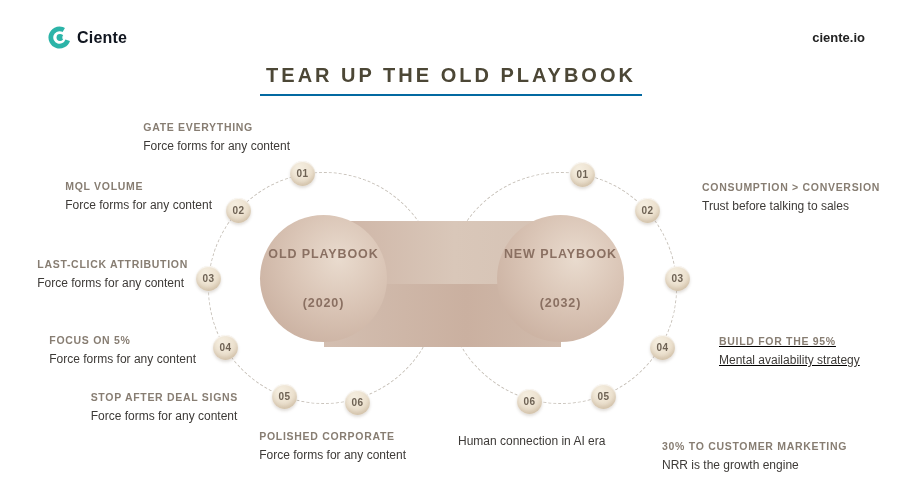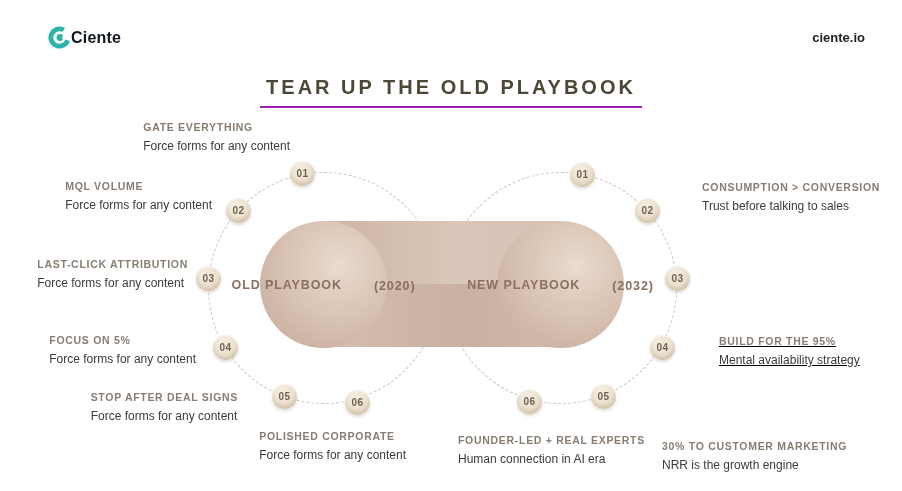--- a/index.html
+++ b/index.html
@@ -2,49 +2,49 @@
 <html><head>
 <meta charset="utf-8">
 <style>
   html,body{margin:0;padding:0;background:#ffffff;}
   .canvas{
     position:relative;width:902px;height:491px;background:#ffffff;overflow:hidden;
     font-family:"Liberation Sans",sans-serif;
   }
 
   
-  .logo{position:absolute;left:48px;top:26px;display:flex;align-items:center;}
+  .logo{position:absolute;left:48px;top:26px;display:flex;align-items:center;gap:6px;}
   .logo-text{font-size:16px;font-weight:800;color:#10151f;letter-spacing:.2px;}
   .site-url{position:absolute;right:37px;top:30px;font-size:13px;font-weight:600;color:#222222;}
 
   
   .title-wrap{position:absolute;left:0;top:64px;width:100%;text-align:center;}
   .title{
-    display:inline-block;margin:12px;font-size:20px;font-weight:700;letter-spacing:3px;
-    color:#4c4736;padding:0 6px 7px 6px;border-bottom:2px solid #a21caf;white-space:nowrap;
+    display:inline-block;margin:0;font-size:20px;font-weight:700;letter-spacing:3px;
+    color:#4c4736;padding:0 6px 7px 6px;border-bottom:2px solid #0369a1;white-space:nowrap;
   }
 
   
   .dashed-circle{
     position:absolute;width:232px;height:232px;border-radius:50%;
     border:1.6px dashed #c8c2ba;box-sizing:border-box;z-index:1;
   }
   .dashed-circle.left{left:208px;top:172px;}
   .dashed-circle.right{left:445px;top:172px;}
 
   
   .band{position:absolute;z-index:2;}
   .band-top{left:324px;top:221px;width:237px;height:63px;
     background:linear-gradient(90deg,#cdb3a4 0%,#d9c7b9 55%,#d5c2b4 100%);}
   .band-bottom{left:324px;top:284px;width:237px;height:63px;
     background:linear-gradient(90deg,#d3beb0 0%,#cab0a0 60%,#d0baab 100%);}
   .hub{
-    position:absolute;top:221px;width:127px;height:127px;border-radius:50%;z-index:3;
+    position:absolute;top:215px;width:127px;height:127px;border-radius:50%;z-index:3;
     background:radial-gradient(circle at 62% 35%, #e9dbce 0%, #dac5b6 42%, #c9af9f 85%, #c3a797 100%);
-    display:flex;flex-direction:row;align-items:center;justify-content:center;gap:32px;
+    display:flex;flex-direction:column;align-items:center;justify-content:center;gap:32px;
   }
   .hub.left{left:260px;}
   .hub.right{left:497px;}
   .hub-label{font-size:12.5px;font-weight:700;letter-spacing:.9px;color:#8a7062;white-space:nowrap;}
   .hub-year{font-size:12.5px;font-weight:700;letter-spacing:.9px;color:#8a7062;margin-top:3px;}
 
   
   .badge{
     position:absolute;width:25px;height:25px;border-radius:50%;z-index:4;
     background:radial-gradient(circle at 35% 28%, #f5eee0 0%, #ece1cf 55%, #dcccb4 100%);
@@ -149,17 +149,16 @@
   </div>
   <div class="item R4">
     <div class="item-heading">BUILD FOR THE 95%</div>
     <div class="item-desc">Mental availability strategy</div>
   </div>
   <div class="item R5">
     <div class="item-heading">30% TO CUSTOMER MARKETING</div>
     <div class="item-desc">NRR is the growth engine</div>
   </div>
   <div class="item R6">
-    <div class="item-heading">FOUNDER-LED + REAL EXPERTS</div>
     <div class="item-desc">Human connection in AI era</div>
   </div>
 
 </div>
 
 </body></html>

